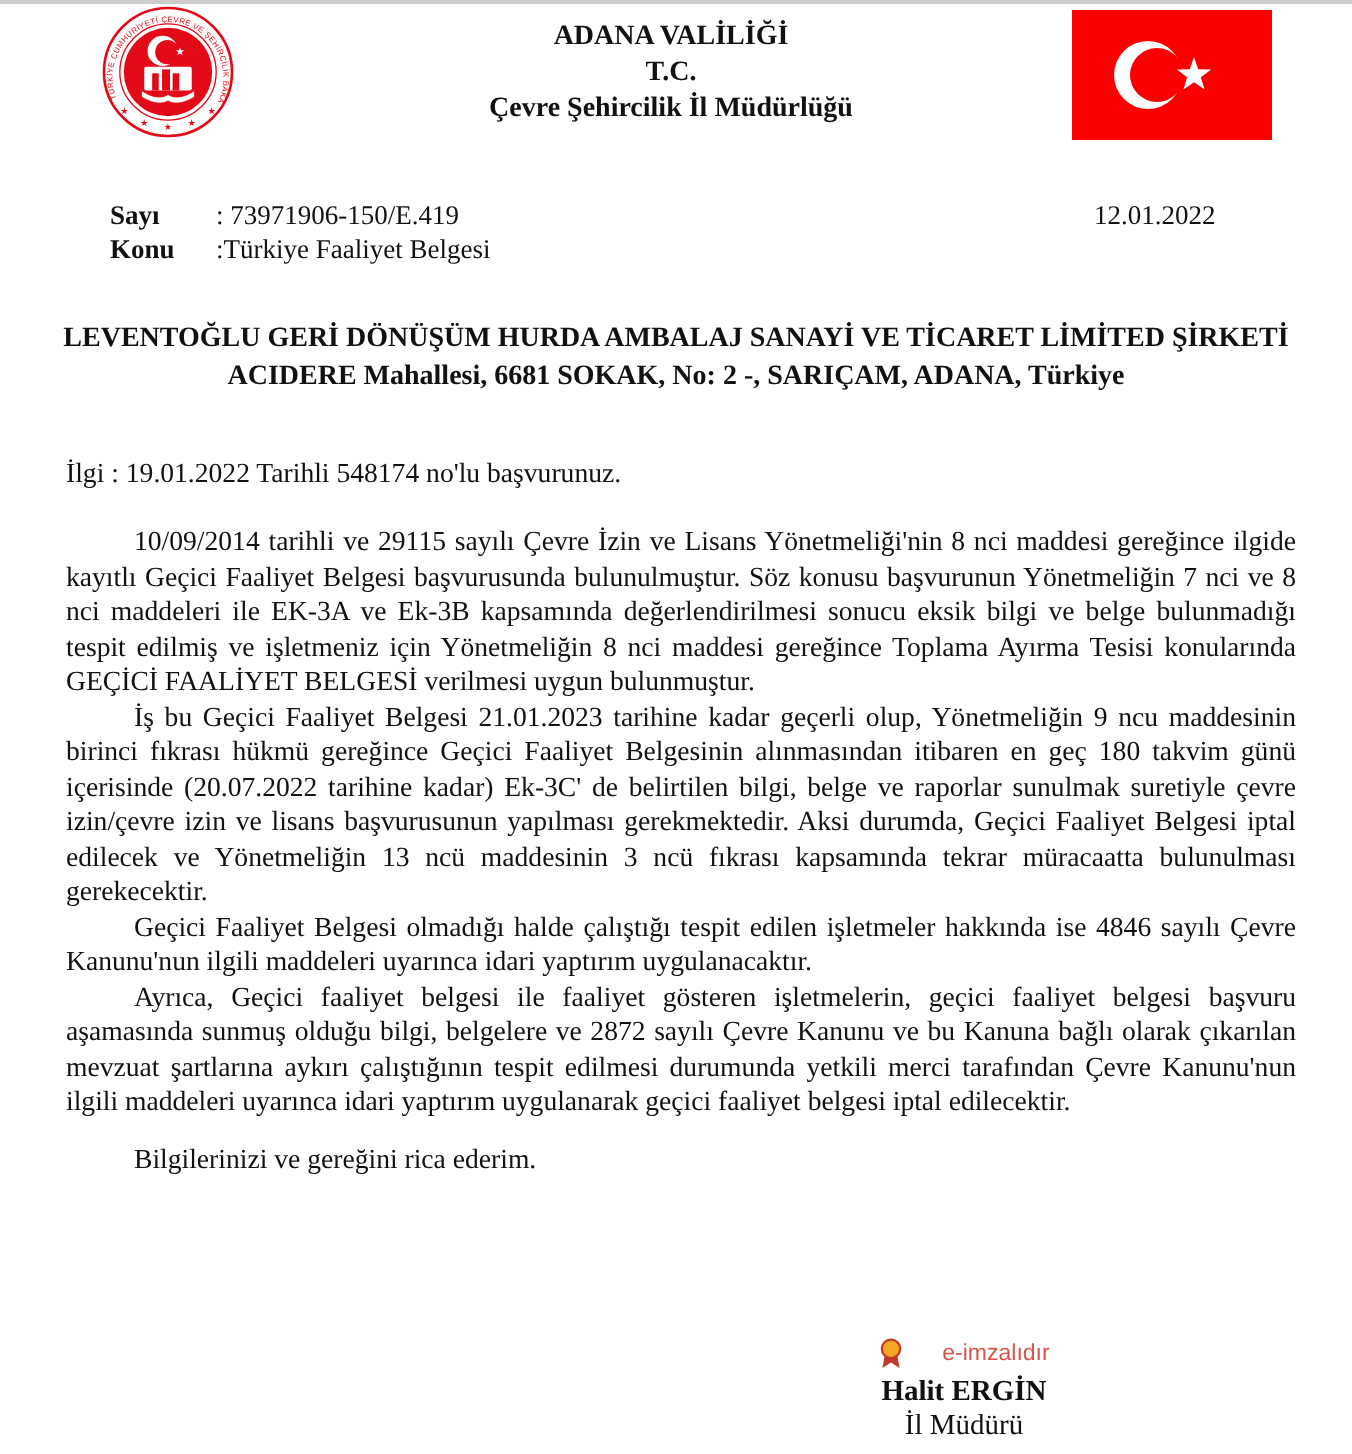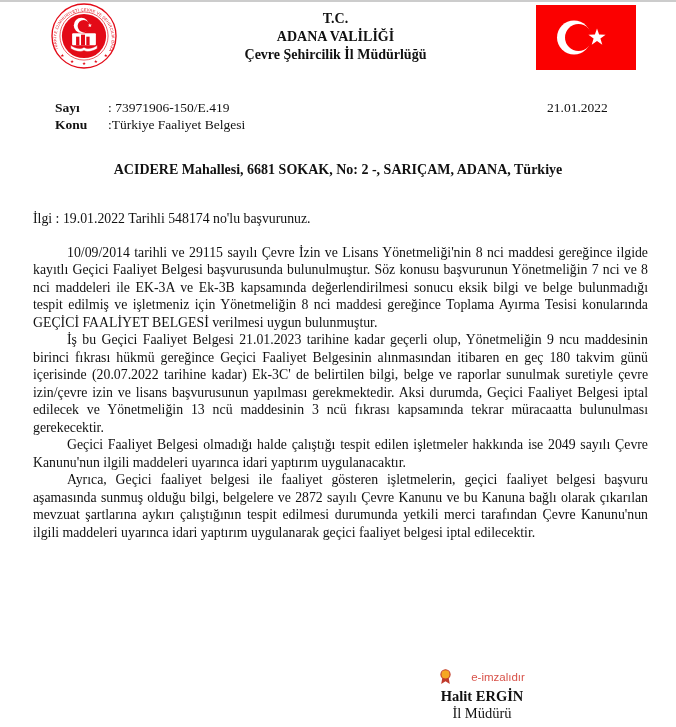--- a/index.html
+++ b/index.html
@@ -86,58 +86,60 @@
       <g>
         <rect x="32" y="46" width="36" height="18" rx="1.5" fill="#ffffff"></rect>
         <rect x="38" y="51" width="5" height="13" fill="#e30a17"></rect>
         <rect x="45.5" y="48" width="6" height="16" fill="#e30a17"></rect>
         <rect x="53.5" y="51" width="5" height="13" fill="#e30a17"></rect>
       </g>
       <path d="M 30,64 C 38,70 46,70 50,67 C 54,70 62,70 70,64 L 70,69 C 60,75 54,74 50,72 C 46,74 40,75 30,69 Z" fill="#ffffff" stroke="#e30a17" stroke-width="0.6"></path>
     </svg>
 
     <div class="header-text">
+      <div>ADANA VALİLİĞİ</div>
       <div>T.C.</div>
-      <div>ADANA VALİLİĞİ</div>
       <div>Çevre Şehircilik İl Müdürlüğü</div>
     </div>
 
     <svg class="flag" viewBox="0 0 100 65" aria-hidden="true">
       <rect width="100" height="65" fill="#fb0000"></rect>
       <circle cx="38" cy="32.5" r="17" fill="#ffffff"></circle>
       <circle cx="42.5" cy="32.5" r="13.5" fill="#fb0000"></circle>
       <polygon fill="#ffffff" points="61.0,23.5 63.1,29.6 69.6,29.7 64.4,33.6 66.3,39.8 61.0,36.1 55.7,39.8 57.6,33.6 52.4,29.7 58.9,29.6"></polygon>
     </svg>
   </div>
 
   <div class="meta">
     <div class="meta-row">
       <span class="meta-label">Sayı</span>
       <span>: 73971906-150/E.419</span>
     </div>
     <div class="meta-row">
       <span class="meta-label">Konu</span>
       <span>:Türkiye Faaliyet Belgesi</span>
     </div>
-    <span class="meta-date">21.01.2022</span>
+    <span class="meta-date">12.01.2022</span>
   </div>
 
   <div class="recipient">
+    <div>LEVENTOĞLU GERİ DÖNÜŞÜM HURDA AMBALAJ SANAYİ VE TİCARET LİMİTED ŞİRKETİ</div>
     <div>ACIDERE Mahallesi, 6681 SOKAK, No: 2 -, SARIÇAM, ADANA, Türkiye</div>
   </div>
 
   <div class="ilgi">İlgi : 19.01.2022 Tarihli 548174 no'lu başvurunuz.</div>
 
   <div class="bodytext">
     <p>10/09/2014 tarihli ve 29115 sayılı Çevre İzin ve Lisans Yönetmeliği'nin 8 nci maddesi gereğince ilgide kayıtlı Geçici Faaliyet Belgesi başvurusunda bulunulmuştur. Söz konusu başvurunun Yönetmeliğin 7 nci ve 8 nci maddeleri ile EK-3A ve Ek-3B kapsamında değerlendirilmesi sonucu eksik bilgi ve belge bulunmadığı tespit edilmiş ve işletmeniz için Yönetmeliğin 8 nci maddesi gereğince Toplama Ayırma Tesisi konularında GEÇİCİ FAALİYET BELGESİ verilmesi uygun bulunmuştur.</p>
     <p>İş bu Geçici Faaliyet Belgesi 21.01.2023 tarihine kadar geçerli olup, Yönetmeliğin 9 ncu maddesinin birinci fıkrası hükmü gereğince Geçici Faaliyet Belgesinin alınmasından itibaren en geç 180 takvim günü içerisinde (20.07.2022 tarihine kadar) Ek-3C' de belirtilen bilgi, belge ve raporlar sunulmak suretiyle çevre izin/çevre izin ve lisans başvurusunun yapılması gerekmektedir. Aksi durumda, Geçici Faaliyet Belgesi iptal edilecek ve Yönetmeliğin 13 ncü maddesinin 3 ncü fıkrası kapsamında tekrar müracaatta bulunulması gerekecektir.</p>
-    <p>Geçici Faaliyet Belgesi olmadığı halde çalıştığı tespit edilen işletmeler hakkında ise 2049 sayılı Çevre Kanunu'nun ilgili maddeleri uyarınca idari yaptırım uygulanacaktır.</p>
+    <p>Geçici Faaliyet Belgesi olmadığı halde çalıştığı tespit edilen işletmeler hakkında ise 4846 sayılı Çevre Kanunu'nun ilgili maddeleri uyarınca idari yaptırım uygulanacaktır.</p>
     <p>Ayrıca, Geçici faaliyet belgesi ile faaliyet gösteren işletmelerin, geçici faaliyet belgesi başvuru aşamasında sunmuş olduğu bilgi, belgelere ve 2872 sayılı Çevre Kanunu ve bu Kanuna bağlı olarak çıkarılan mevzuat şartlarına aykırı çalıştığının tespit edilmesi durumunda yetkili merci tarafından Çevre Kanunu'nun ilgili maddeleri uyarınca idari yaptırım uygulanarak geçici faaliyet belgesi iptal edilecektir.</p>
   </div>
 
+  <div class="closing">Bilgilerinizi ve gereğini rica ederim.</div>
 
   <div class="signature">
     <div class="esign-row">
       <svg class="esign-icon" viewBox="0 0 13 16" aria-hidden="true">
         <polygon points="3.4,8.5 2.2,15 6.5,12.2 10.8,15 9.6,8.5" fill="#c0392b"></polygon>
         <circle cx="6.5" cy="5.4" r="4.6" fill="#f5a623" stroke="#c0392b" stroke-width="1.1"></circle>
       </svg>
       <span>e-imzalıdır</span>
     </div>
     <div class="sig-name">Halit ERGİN</div>

